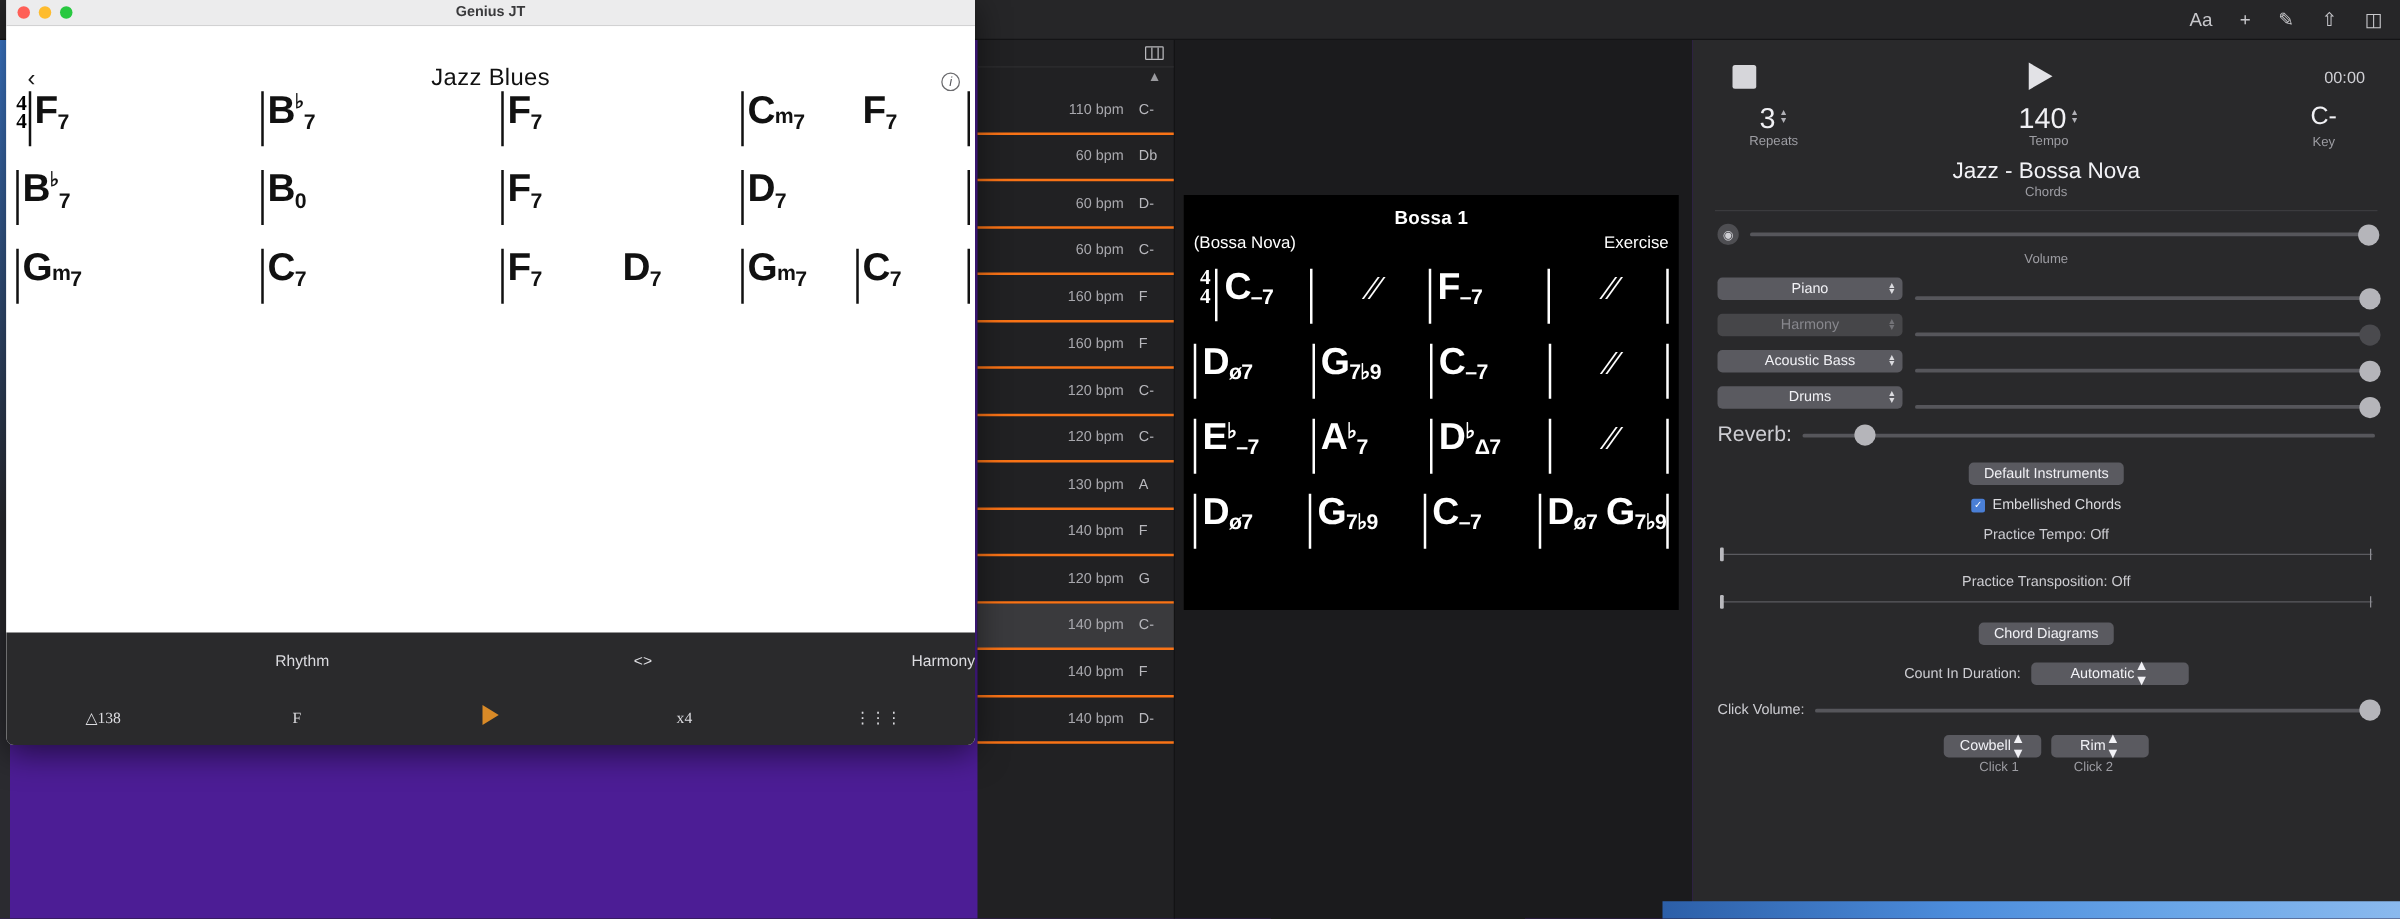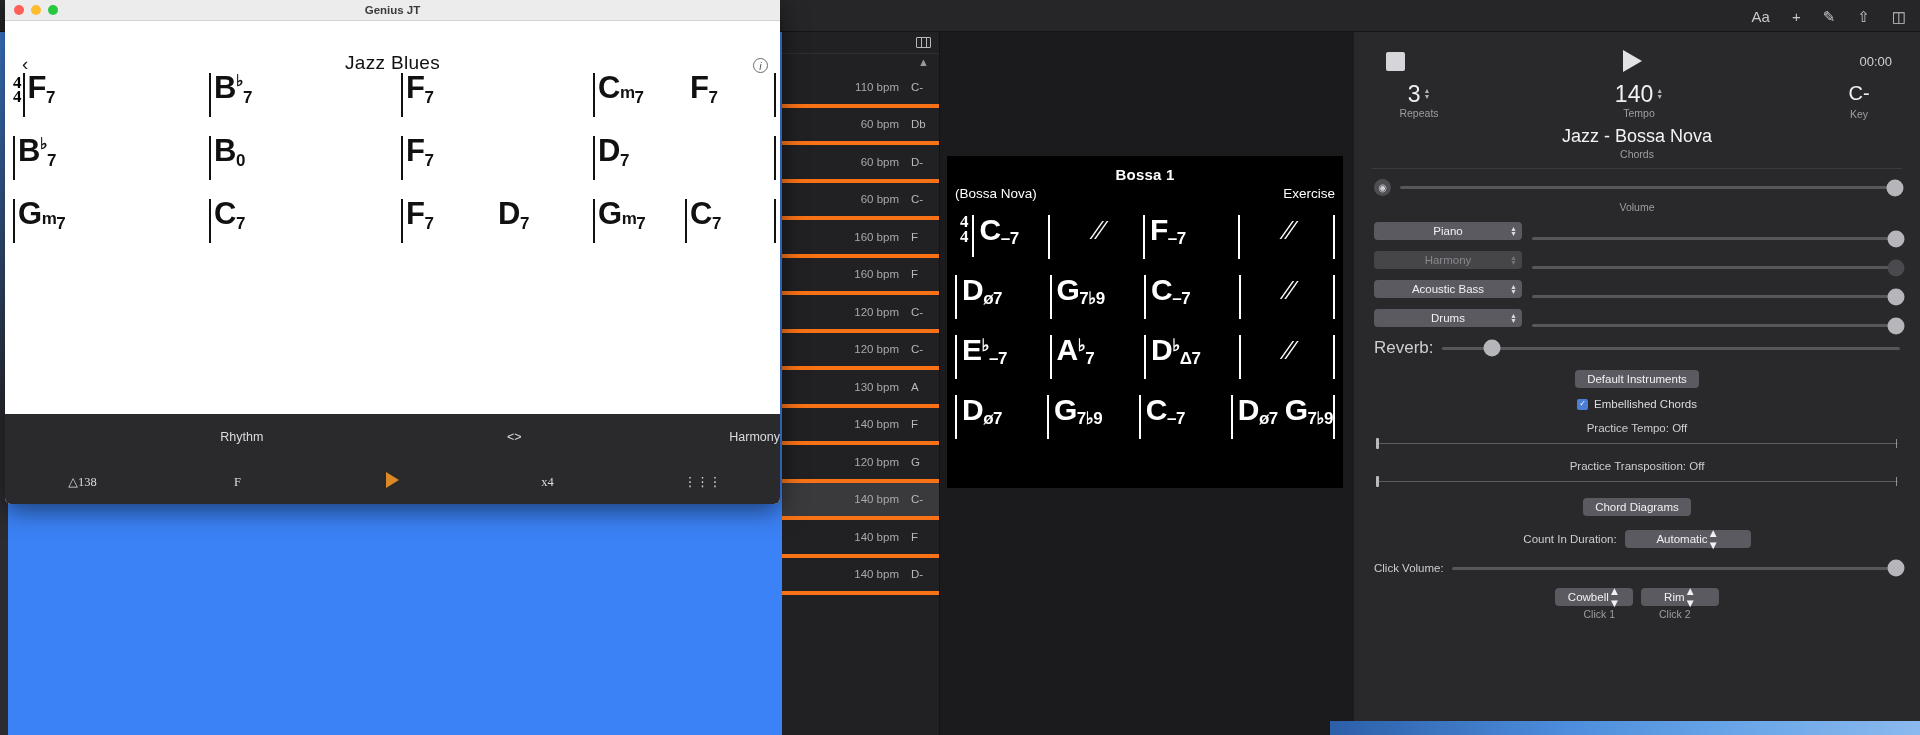--- a/index.html
+++ b/index.html
@@ -5,21 +5,21 @@
   * { box-sizing: border-box; margin: 0; padding: 0; }
   html, body {
     width: 1920px; height: 735px;
     overflow: hidden;
     font-family: "Liberation Sans", sans-serif;
     background: #1c1c1e;
   }
   .screen { position: relative; width: 1920px; height: 735px; background: #1e1e20; }
 
   
-  .bg-app { position: absolute; inset: 0; background: #3b82f6; display: flex; }
+  .bg-app { position: absolute; inset: 0; background: #4c1d95; display: flex; }
 
   .bg-topbar {
     position: absolute; top: 0; left: 0; right: 0; height: 32px;
     background: #262628; border-bottom: 1px solid #141416;
   }
   .bg-topbar-icons {
     position: absolute; right: 14px; top: 0; height: 32px;
     display: flex; align-items: center; gap: 22px;
     color: #c8c8cc;
   }
@@ -43,21 +43,21 @@
     content: ""; position: absolute; top: 0; bottom: 0; width: 1.3px; background: #b9b9bd;
   }
   .songlist-head .cols-icon:before { left: 4px; }
   .songlist-head .cols-icon:after { left: 9px; }
   .chevron-up-row {
     height: 16px; display:flex; align-items:center; justify-content:flex-end;
     padding-right: 10px; color:#9a9a9e; font-size: 11px;
   }
   .song-row {
     height: 37.5px; display: flex; align-items: center; justify-content: flex-end;
-    border-bottom: 4px solid #f97316; padding-right: 8px; gap: 12px;
+    border-bottom: 2px solid #f97316; padding-right: 8px; gap: 12px;
     font-size: 11.5px; color: #a8a8ad;
   }
   .song-row.selected { background: #3a3a3d; }
   .song-row .bpm { min-width: 52px; text-align: right; }
   .song-row .key { min-width: 20px; text-align: left; color: #b8b8bd; }
 
   
   .center-pane {
     position: absolute; left: 940px; top: 32px; right: 566px; bottom: 0;
     background: #1b1b1d;
@@ -184,21 +184,21 @@
   
   .desk-left { position: absolute; left: 0; top: 32px; width: 8px; bottom: 0;
     background: linear-gradient(#3f7fd6, #2b2b30 55%); }
   .desk-right { position: absolute; right: 0; top: 150px; width: 7px; height: 210px;
     background: linear-gradient(#2f6fd0, #4a8ae0); }
   .dock-strip { position: absolute; left: 1330px; right: 0; bottom: 0; height: 14px;
     background: linear-gradient(90deg,#2c5fa8,#4d8ddc 40%,#6aa6e8 70%,#8ab9ee); }
 
   
   .gjt {
-    position: absolute; left: 5px; top: 0; width: 775px; height: 504px;
+    position: absolute; left: 5px; top: 0; width: 775px; height: 596px;
     background: #fff; box-shadow: 0 6px 26px rgba(0,0,0,.55);
     border-radius: 0 0 6px 6px; overflow: hidden;
   }
   .gjt-titlebar {
     height: 21px; background: #ececed; border-bottom: 1px solid #d2d2d3;
     display: flex; align-items: center; position: relative;
   }
   .traffic { display: flex; gap: 7px; padding-left: 9px; }
   .tl { width: 10px; height: 10px; border-radius: 50%; }
   .tl.r { background: #ff5f57; } .tl.y { background: #febc2e; } .tl.g { background: #28c840; }

